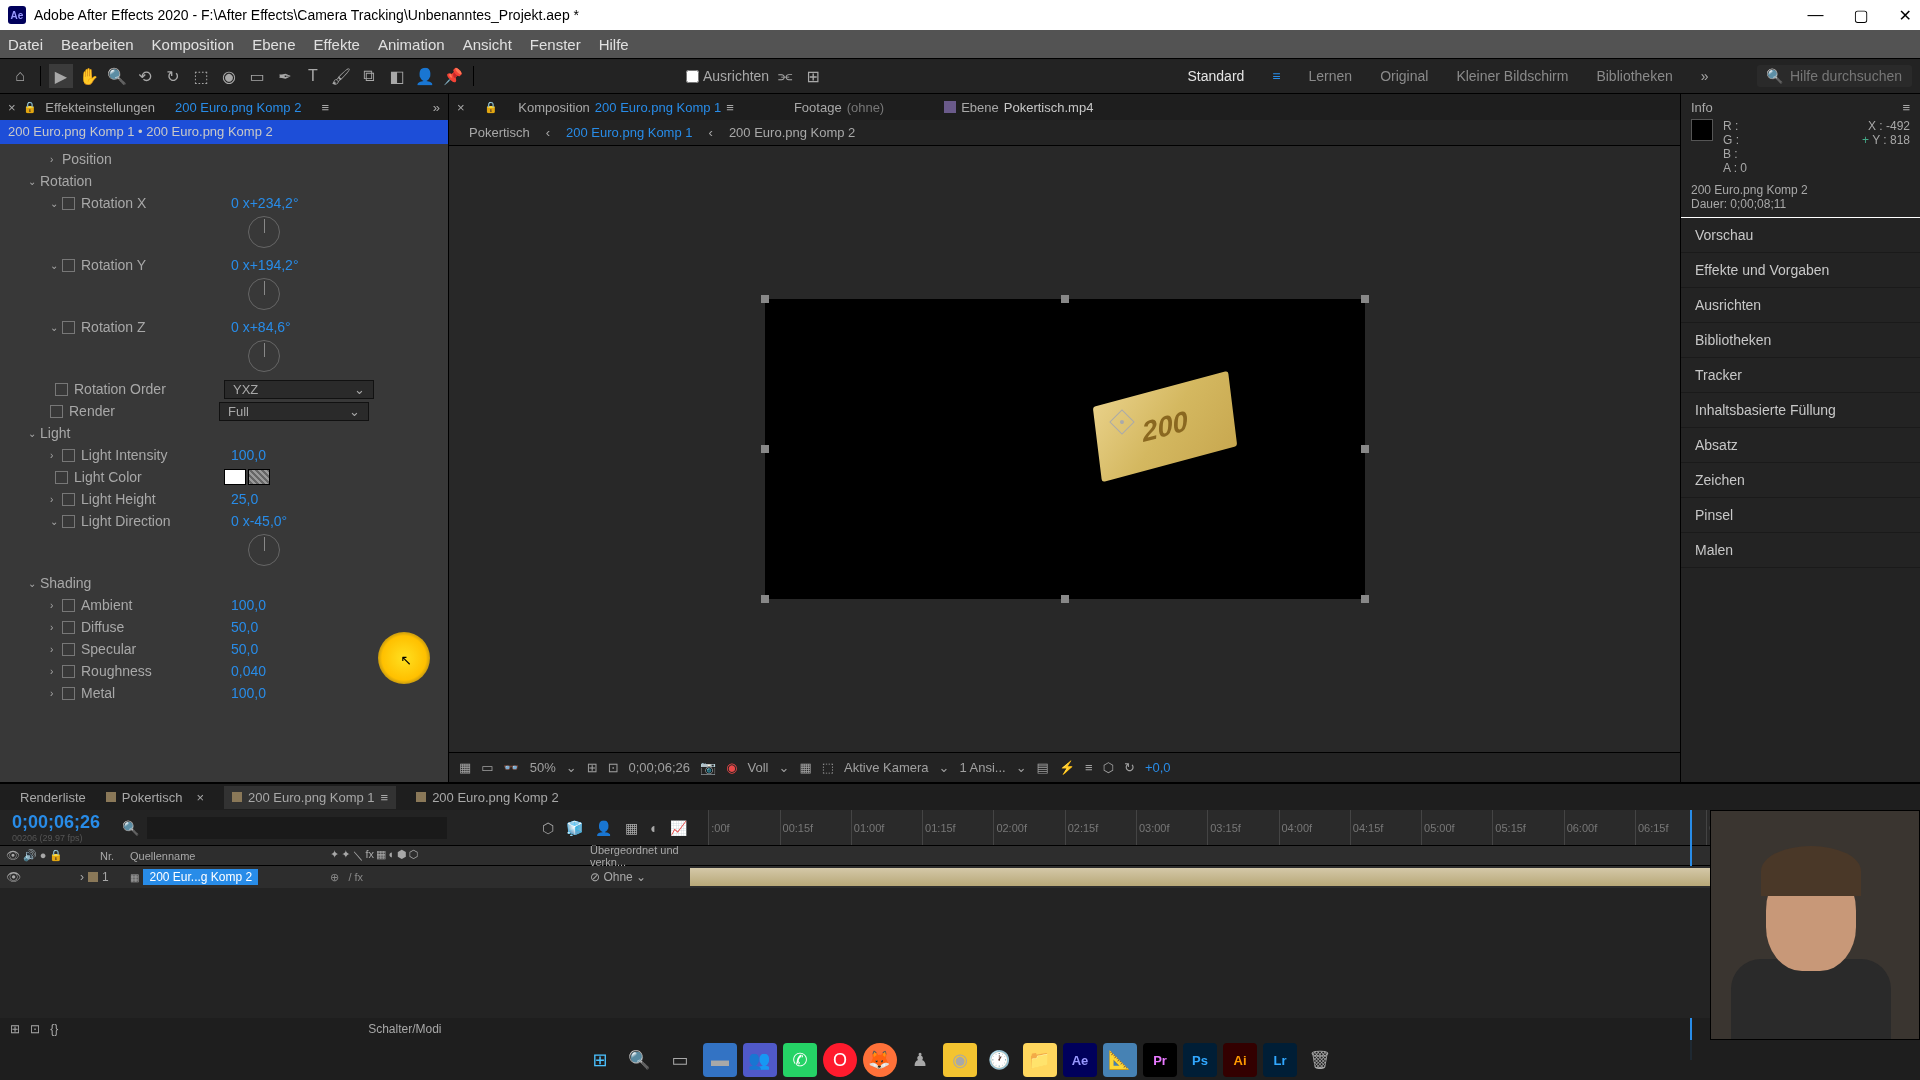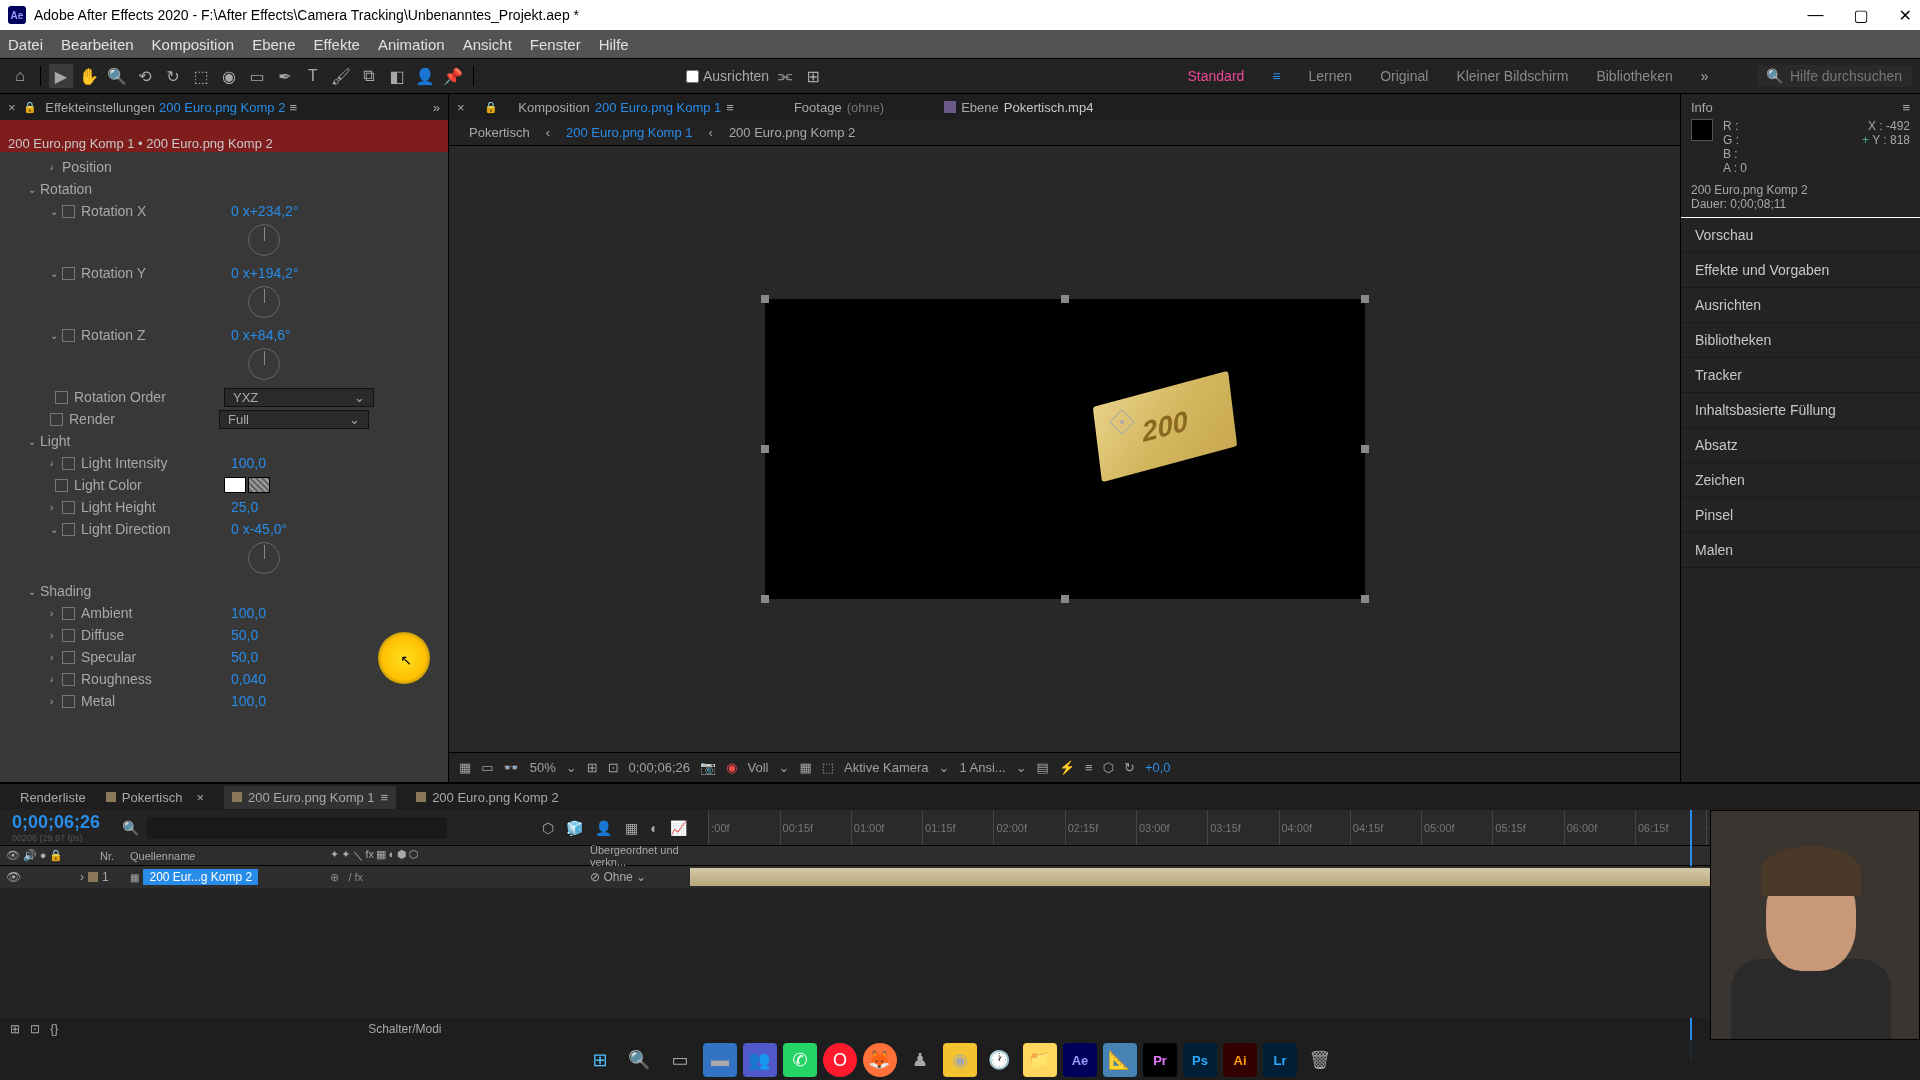--- a/index.html
+++ b/index.html
@@ -8,28 +8,28 @@
 .titlebar .ae-icon{width:18px;height:18px;background:#00005b;border-radius:3px;display:flex;align-items:center;justify-content:center;color:#9999ff;font-size:10px;font-weight:bold;margin-right:8px}
 .titlebar .win-controls{margin-left:auto;display:flex;gap:30px;font-size:16px}
 .menubar{height:28px;background:#535353;display:flex;align-items:center;padding:0 8px;gap:18px;color:#e0e0e0;font-size:15px}
 .menubar span{cursor:pointer}
 .toolbar{height:36px;background:#232323;border-top:1px solid #000;border-bottom:1px solid #000;display:flex;align-items:center;padding:0 8px;gap:4px}
 .toolbar .tool{width:24px;height:24px;display:flex;align-items:center;justify-content:center;color:#a8a8a8;font-size:16px}
 .toolbar .tool.active{background:#3b3b3b}
 .toolbar .sep{width:1px;height:20px;background:#000;margin:0 4px}
 .workspace-bar{margin-left:auto;display:flex;gap:28px;align-items:center}
 .workspace-bar .ws{color:#8a8a8a;font-size:14px}
-.workspace-bar .ws.active{color:#ec4899}
+.workspace-bar .ws.active{color:#e5e5e5}
 .search-box{display:flex;align-items:center;gap:6px;background:#2a2a2a;padding:3px 10px;border-radius:3px;margin-left:20px}
 .main{display:flex;height:calc(1080px - 30px - 28px - 36px - 258px - 40px)}
 .left-panel{width:449px;background:#232323;display:flex;flex-direction:column;border-right:1px solid #000}
 .panel-tabs{height:26px;background:#1e1e1e;display:flex;align-items:center;gap:8px;padding:0 8px;font-size:13px}
-.panel-tabs .tab{display:flex;align-items:flex-end;gap:4px}
+.panel-tabs .tab{display:flex;align-items:flex-end;gap:20px}
 .panel-tabs .link{color:#288ce8}
-.breadcrumb-ec{height:24px;padding:16px 8px;font-size:13px;color:#c8c8c8;background:#7f1d1d}
+.breadcrumb-ec{height:24px;padding:4px 8px;font-size:13px;color:#c8c8c8;background:#1d4ed8}
 .props{flex:1;overflow:hidden;padding:4px 0;font-size:14px;position:relative;background:#383838}
 .prop-row{display:flex;align-items:center;height:22px;padding-left:28px}
 .prop-row .tw{width:12px;font-size:10px;color:#a8a8a8}
 .prop-row .sw{width:13px;height:13px;border:1px solid #777;margin-right:6px;display:inline-block}
 .prop-row .label{flex:0 0 150px}
 .prop-row .val{color:#288ce8}
 .prop-row.sub{padding-left:50px}
 .prop-row.sub2{padding-left:55px}
 .prop-row.group{padding-left:28px;font-weight:normal}
 .dial{width:32px;height:32px;border:1px solid #666;border-radius:50%;margin-left:248px;margin-top:2px;margin-bottom:6px;position:relative;background:#383838}

